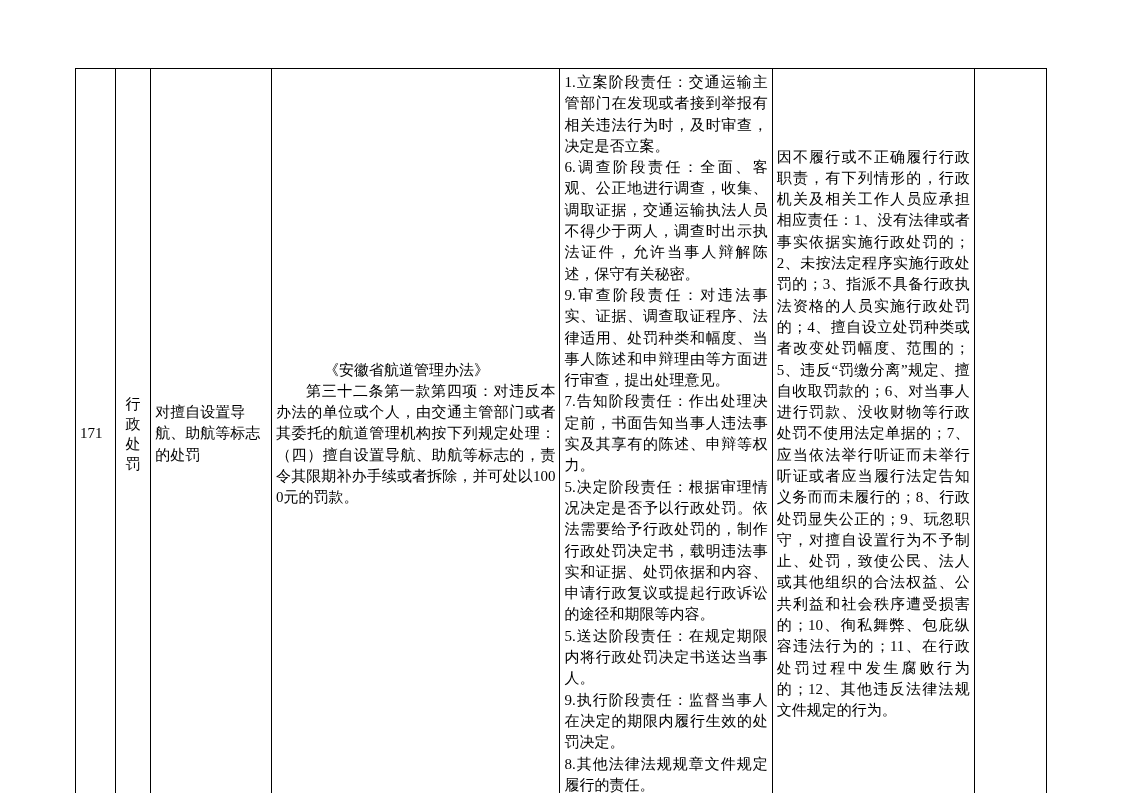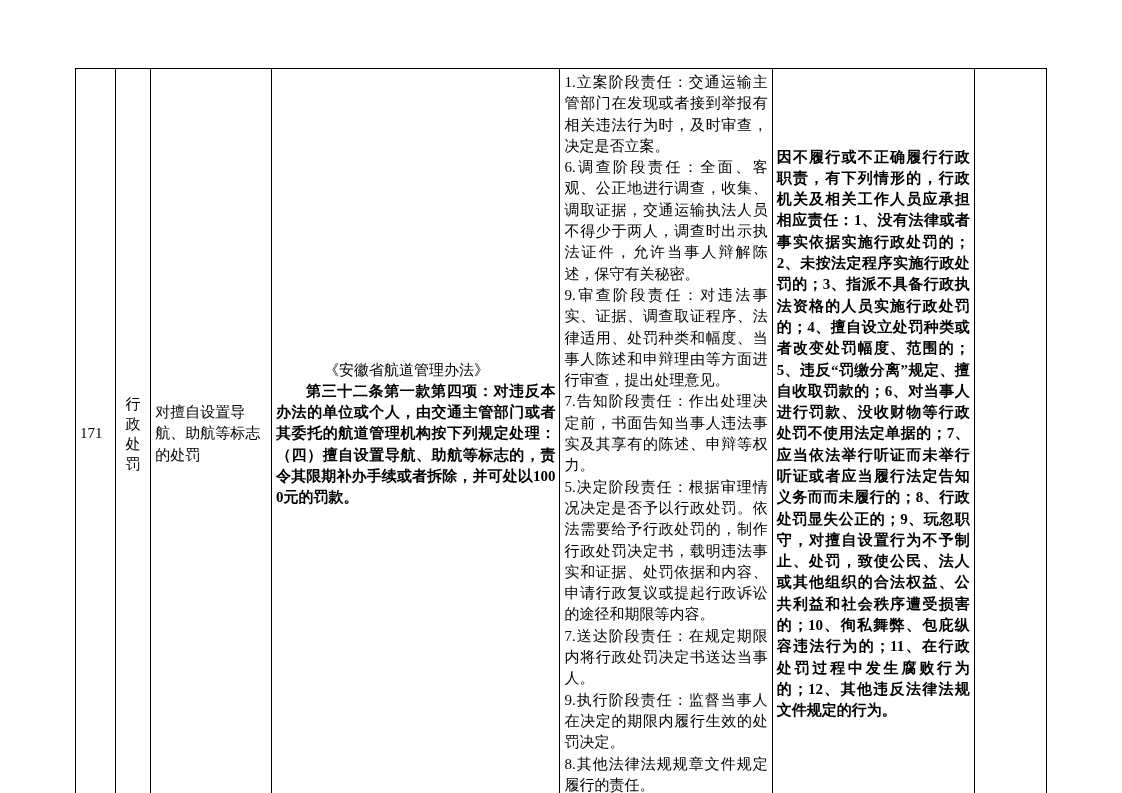--- a/index.html
+++ b/index.html
@@ -80,29 +80,27 @@
   td.col-remark {
     width: 62px;
   }
   .basis-line {
     display: block;
     margin-left: 48px;
   }
   .basis-indent {
     text-indent: 2em;
     display: block;
-    font-weight: bold;
   }
   .duty-para {
     display: block;
   }
   .acct-para {
     display: block;
     text-indent: 0;
-    font-weight: bold;
   }
 </style>
 </head>
 <body>
 
 <div class="page">
   <div class="table-wrap">
     <table class="doc-table">
       <tbody>
         <tr>
@@ -121,21 +119,21 @@
           <td class="col-basis">
             <span class="basis-line">《安徽省航道管理办法》</span>
             <span class="basis-indent">第三十二条第一款第四项：对违反本办法的单位或个人，由交通主管部门或者其委托的航道管理机构按下列规定处理：（四）擅自设置导航、助航等标志的，责令其限期补办手续或者拆除，并可处以1000元的罚款。</span>
           </td>
           <td class="col-duty">
             <span class="duty-para">1.立案阶段责任：交通运输主管部门在发现或者接到举报有相关违法行为时，及时审查，决定是否立案。</span>
             <span class="duty-para">6.调查阶段责任：全面、客观、公正地进行调查，收集、调取证据，交通运输执法人员不得少于两人，调查时出示执法证件，允许当事人辩解陈述，保守有关秘密。</span>
             <span class="duty-para">9.审查阶段责任：对违法事实、证据、调查取证程序、法律适用、处罚种类和幅度、当事人陈述和申辩理由等方面进行审查，提出处理意见。</span>
             <span class="duty-para">7.告知阶段责任：作出处理决定前，书面告知当事人违法事实及其享有的陈述、申辩等权力。</span>
             <span class="duty-para">5.决定阶段责任：根据审理情况决定是否予以行政处罚。依法需要给予行政处罚的，制作行政处罚决定书，载明违法事实和证据、处罚依据和内容、申请行政复议或提起行政诉讼的途径和期限等内容。</span>
-            <span class="duty-para">7.送达阶段责任：在规定期限内将行政处罚决定书送达当事人。</span>
+            <span class="duty-para">5.送达阶段责任：在规定期限内将行政处罚决定书送达当事人。</span>
             <span class="duty-para">9.执行阶段责任：监督当事人在决定的期限内履行生效的处罚决定。</span>
             <span class="duty-para">8.其他法律法规规章文件规定履行的责任。</span>
           </td>
           <td class="col-account">
             <span class="acct-para">因不履行或不正确履行行政职责，有下列情形的，行政机关及相关工作人员应承担相应责任：1、没有法律或者事实依据实施行政处罚的；2、未按法定程序实施行政处罚的；3、指派不具备行政执法资格的人员实施行政处罚的；4、擅自设立处罚种类或者改变处罚幅度、范围的；5、违反“罚缴分离”规定、擅自收取罚款的；6、对当事人进行罚款、没收财物等行政处罚不使用法定单据的；7、应当依法举行听证而未举行听证或者应当履行法定告知义务而而未履行的；8、行政处罚显失公正的；9、玩忽职守，对擅自设置行为不予制止、处罚，致使公民、法人或其他组织的合法权益、公共利益和社会秩序遭受损害的；10、徇私舞弊、包庇纵容违法行为的；11、在行政处罚过程中发生腐败行为的；12、其他违反法律法规文件规定的行为。</span>
           </td>
           <td class="col-remark">
             <span></span>
           </td>
         </tr>

